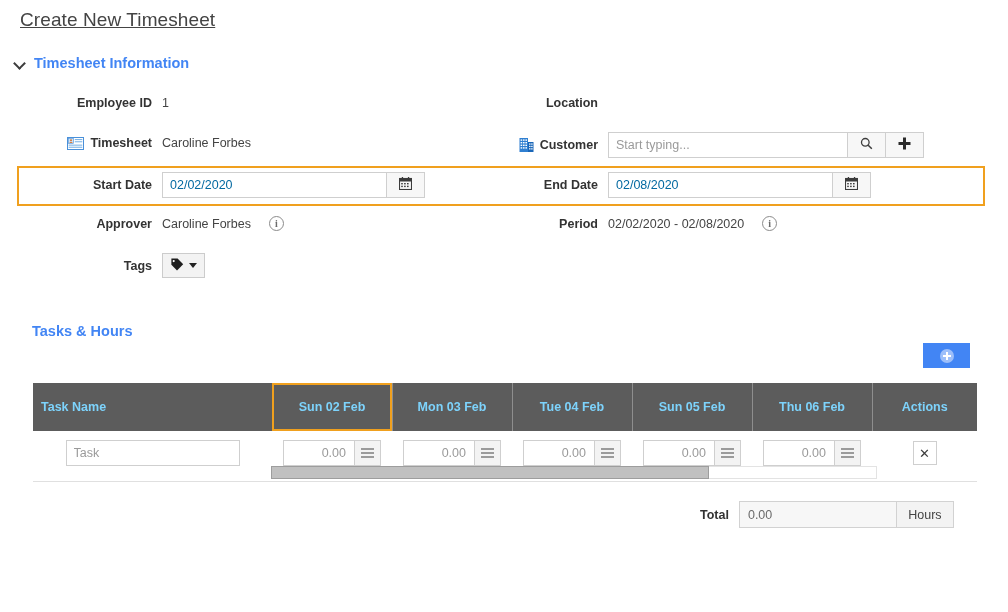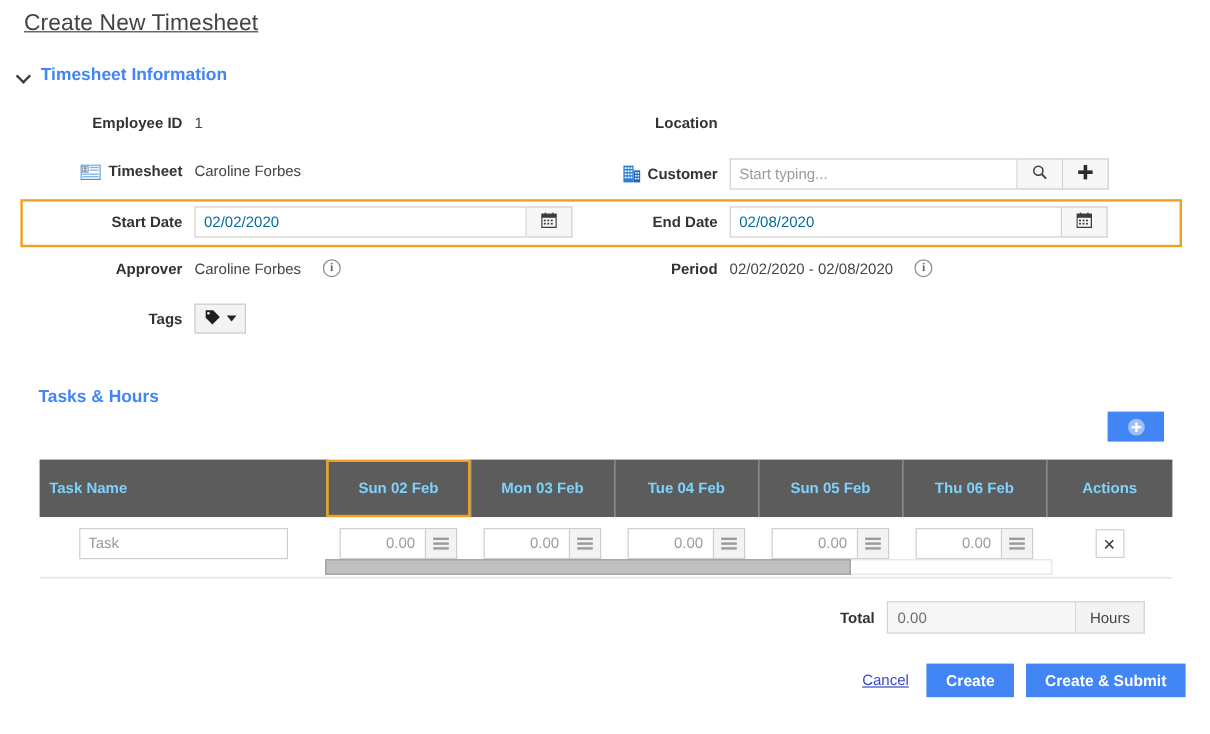--- a/index.html
+++ b/index.html
@@ -87,21 +87,21 @@
 
   
   .highlight-band {
     position: absolute; left: 17px; top: 166px;
     width: 968px; height: 40px;
     border: 2px solid #f0a01e; background: transparent;
     pointer-events: none;
   }
 
   
-  .date-input { width: 277px; }
+  .date-input { width: 225px; }
   .cal-btn { width: 38px; }
 
   
   .tags-btn {
     height: 25px; padding: 0 7px; border: 1px solid #cccccc;
     background: #f3f3f3; cursor: pointer;
     display: inline-flex; align-items: center; gap: 5px;
   }
   .tag-caret {
     width:0; height:0; border-left:4px solid transparent;
@@ -486,19 +486,14 @@
   <div class="tbl-divider"></div>
 
   <div class="total-row">
     <span class="total-lbl">Total</span>
     <span style="display:flex; align-items:center;">
       <span class="total-input">0.00</span>
       <span class="total-unit">Hours</span>
     </span>
   </div>
 
-  <div class="footer">
-    <button class="link-btn">Cancel</button>
-    <button class="btn-primary">Create</button>
-    <button class="btn-primary">Create &amp; Submit</button>
-  </div>
 
 </div>
 
 </body></html>

